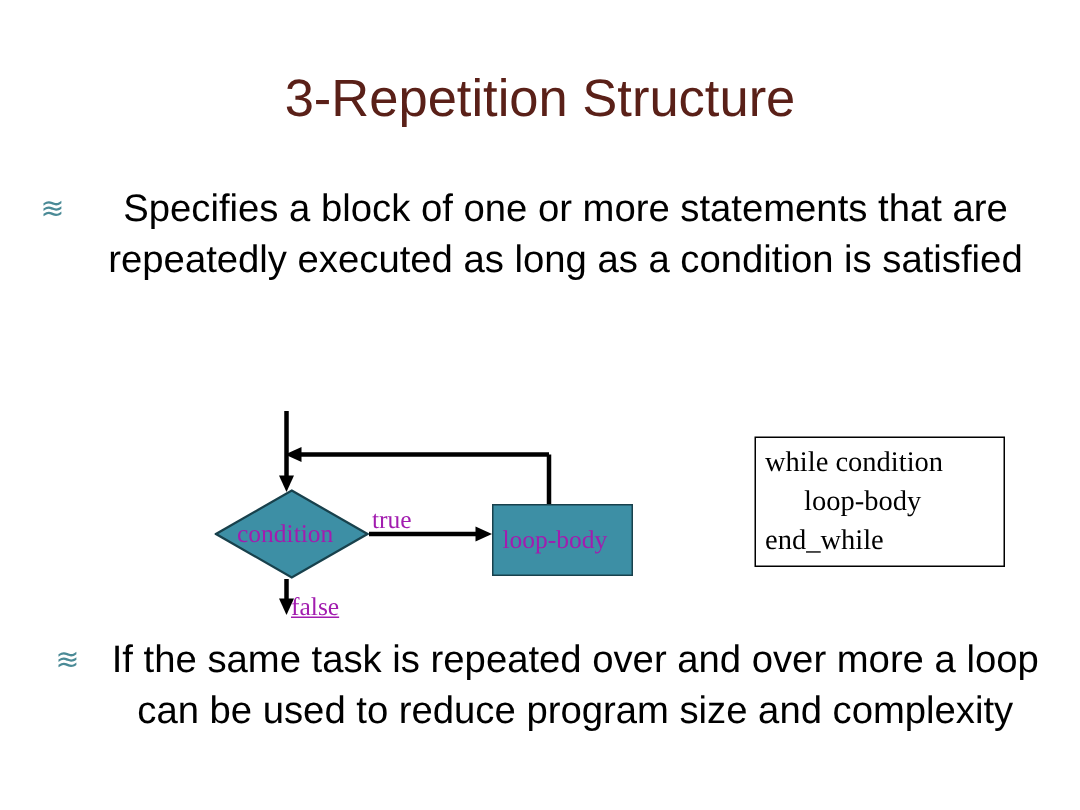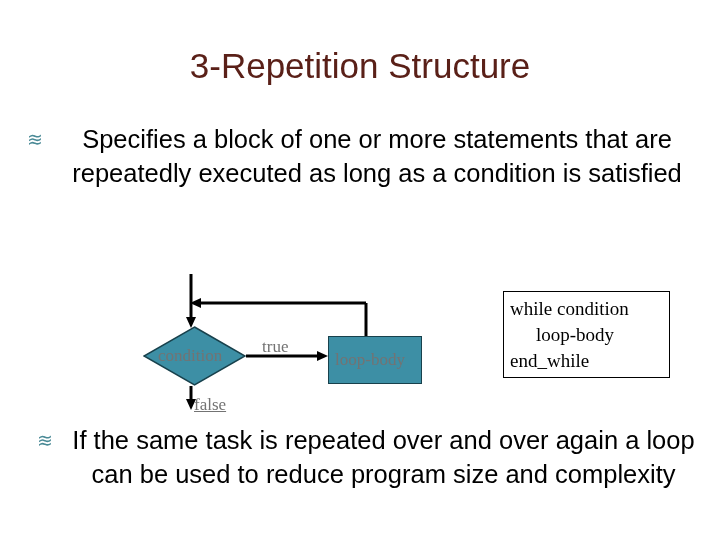--- a/index.html
+++ b/index.html
@@ -74,21 +74,21 @@
     top: 0;
     width: 720px;
     height: 540px;
     pointer-events: none;
   }
 
   .shape-label {
     position: absolute;
     font-family: "Liberation Serif", serif;
     font-size: 17px;
-    color: #737373;
+    color: #a21caf;
     white-space: nowrap;
   }
 
   #condition-diamond {
     position: absolute;
     left: 143px;
     top: 326px;
     width: 103px;
     height: 60px;
   }
@@ -106,21 +106,21 @@
     background: #3d8fa5;
     border: 1px solid #18414c;
     box-sizing: border-box;
   }
   #loopbody-label {
     left: 335px;
     top: 350px;
   }
 
   #true-label {
-    left: 262px;
+    left: 248px;
     top: 337px;
   }
   #false-label {
     left: 194px;
     top: 395px;
     text-decoration: underline;
   }
 
   
   #pseudocode-box {
@@ -182,16 +182,16 @@
   <div id="false-label" class="shape-label">false</div>
 
   <div id="pseudocode-box">
     <div class="code-line">while condition</div>
     <div class="code-line code-indent">loop-body</div>
     <div class="code-line">end_while</div>
   </div>
 
   <div id="bullet-2" class="bullet-block">
     <span class="bullet-glyph">≋</span>
-    <span class="bullet-text">If the same task is repeated over and over again a loop can be used to reduce program size and complexity</span>
+    <span class="bullet-text">If the same task is repeated over and over more a loop can be used to reduce program size and complexity</span>
   </div>
 
 </div>
 
 </body></html>

